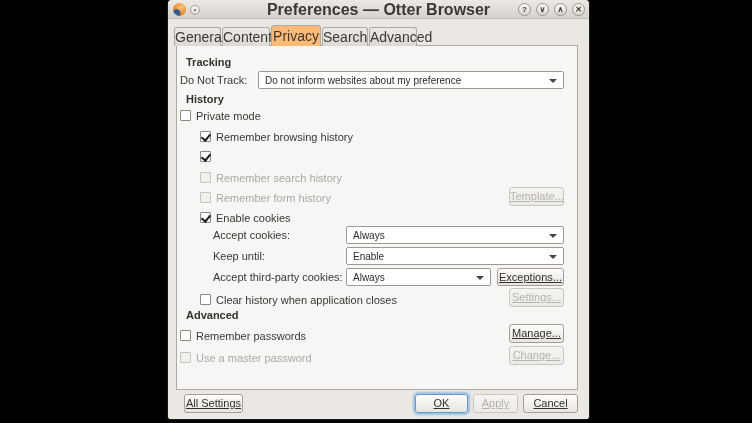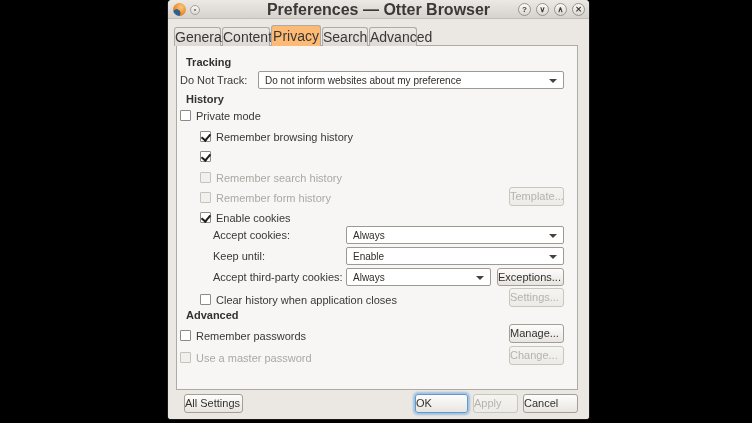--- a/index.html
+++ b/index.html
@@ -49,21 +49,21 @@
   .cb.checked::after { content:""; position:absolute; left:2px; top:0px; width:4px; height:7px;
         border-right:2px solid #21201d; border-bottom:2px solid #21201d; transform:rotate(40deg); }
 
   .combo { position:absolute; height:18px; background:#fff; border:1px solid #9d9993; border-radius:2px;
            display:flex; align-items:center; padding:0 18px 0 6px; font-size:10px; color:#2e2c29; overflow:hidden; }
   .combo .arrow { position:absolute; right:6px; top:7px; width:0; height:0;
            border-left:4px solid transparent; border-right:4px solid transparent; border-top:4px solid #45433f; }
 
   .btn { position:absolute; height:19px; background:linear-gradient(#fefdfc,#e8e5e0);
          border:1px solid #a3Eb;border:1px solid #a39f98; border-radius:3px; font-size:11px; color:#33312e;
-         line-height:17px; white-space:nowrap; }
+         text-align:center; line-height:17px; white-space:nowrap;text-decoration:underline; }
   .btn.disabled { color:#b6b3ad; background:linear-gradient(#f5f4f1,#edebe7); border-color:#c9c5bf; }
   .btn.focus { border-color:#5e99cf; box-shadow:0 0 2px 2px rgba(100,160,215,.55); }
 </style>
 </head>
 <body>
 
 <div class="stage">
   <div class="window">
 
     <div class="titlebar">

